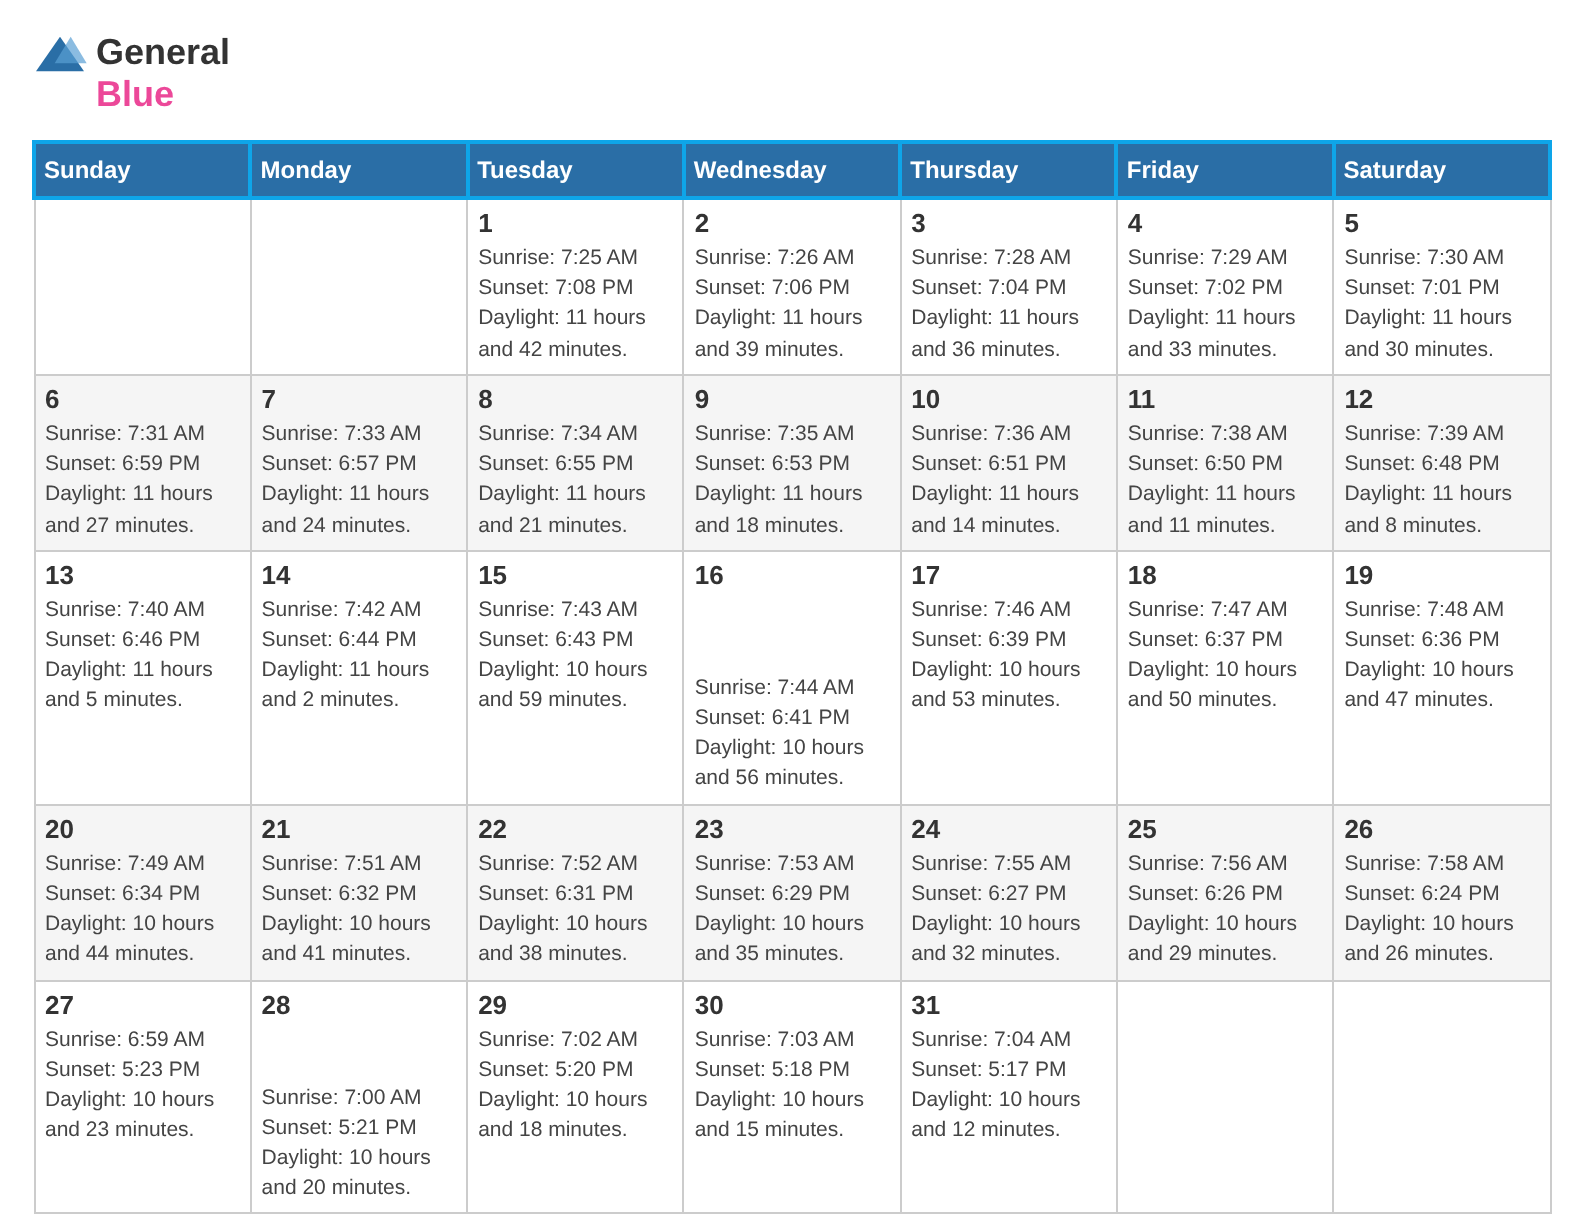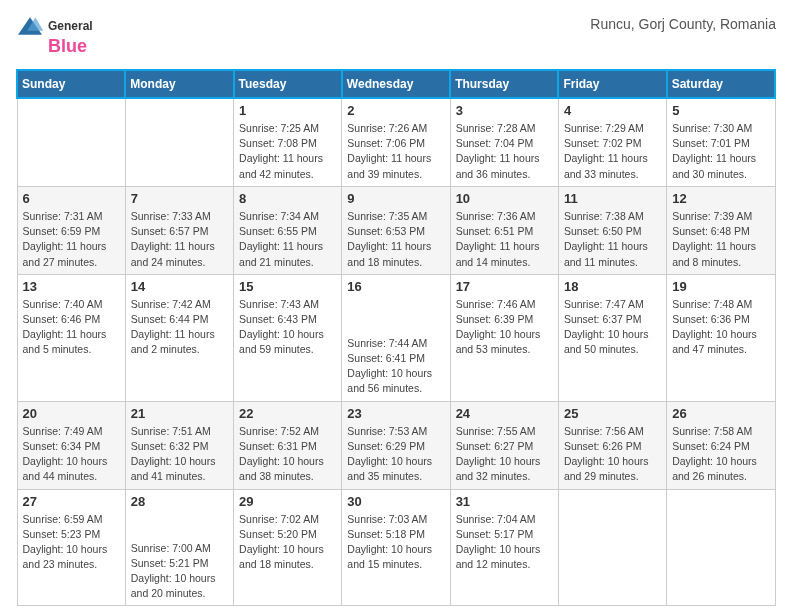--- a/index.html
+++ b/index.html
@@ -88,26 +88,25 @@
 </head>
 <body>
 
 <div class="header">
   <div class="logo">
     <div class="logo-row">
       <svg class="logo-icon" viewBox="0 0 40 30" xmlns="http://www.w3.org/2000/svg">
         <polygon points="20,2 38,28 2,28" fill="#2a6ea6"></polygon>
         <polygon points="28,2 40,22 16,22" fill="#5a9fd4" opacity="0.7"></polygon>
       </svg>
-      <span style="font-size:12px;font-weight:bold;color:#333;">General</span>
+      <span style="font-size:18px;font-weight:bold;color:#333;">General</span>
     </div>
     <span style="font-size:18px;font-weight:bold;color:#ec4899;margin-left:32px;">Blue</span>
   </div>
   <div class="title-block">
-    <div class="location-title">Runcu, Gorj County, Romania</div>
   </div>
 </div>
 
 <table>
   <thead>
     <tr id="weekday-header">
     <th>Sunday</th>
         <th>Monday</th>
         <th>Tuesday</th>
         <th>Wednesday</th>

